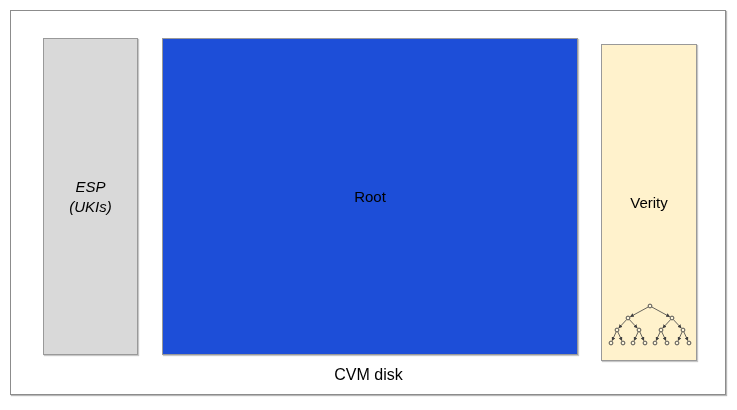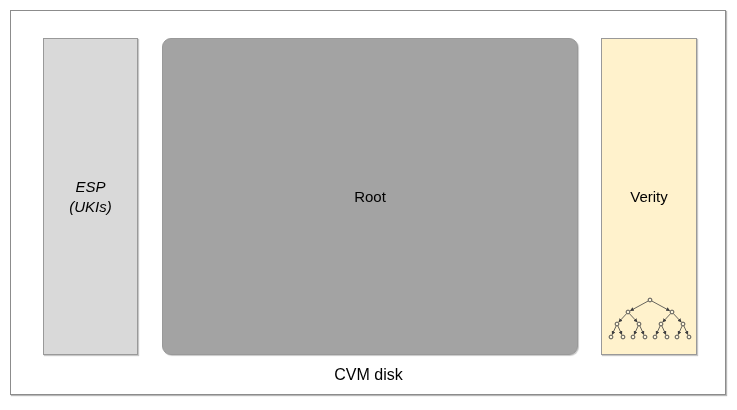--- a/index.html
+++ b/index.html
@@ -39,21 +39,21 @@
   }
   .partition-label {
     font-size: 15px;
     line-height: 1.3;
     color: #000000;
     text-align: center;
     white-space: pre-line;
   }
   .partition-esp    { left: 43px;  width: 95px;  background: #d9d9d9; }
   .partition-root   { left: 162px; width: 416px; background: #f2f2f2; }
-  .partition-verity { left: 601px; width: 96px;  background: #fff2cc; }
+  .partition-verity { left: 601px; width: 96px;  background: #fff2cc; margin-top: 6px; }
   .tree-icon {
     position: absolute;
     left: 4px;
     bottom: 8px;
     width: 88px;
     height: 52px;
   }
   .disk-label {
     position: absolute;
     left: 10px;
@@ -71,21 +71,21 @@
   <div class="outer-box">
 
     
   </div>
 
   <div class="partition partition-esp" style="background-color: rgb(217, 217, 217); font-style: italic;">
     <span class="partition-label">ESP
 (UKIs)</span>
   </div>
 
-  <div class="partition partition-root" style="background-color: #a3a3a3; border-radius: 9px;">
+  <div class="partition partition-root" style="background-color: #1d4ed8;">
     <span class="partition-label">Root</span>
   </div>
 
   <div class="partition partition-verity" style="background-color: rgb(255, 242, 204);">
     <span class="partition-label">Verity</span>
 
     <svg class="tree-icon" viewBox="0 0 88 52" xmlns="http://www.w3.org/2000/svg">
       <defs>
         <marker id="arrowhead" viewBox="0 0 10 10" refX="8" refY="5" markerWidth="5" markerHeight="5" orient="auto-start-reverse">
           <path d="M0,0 L10,5 L0,10 z" fill="#404040"></path>

